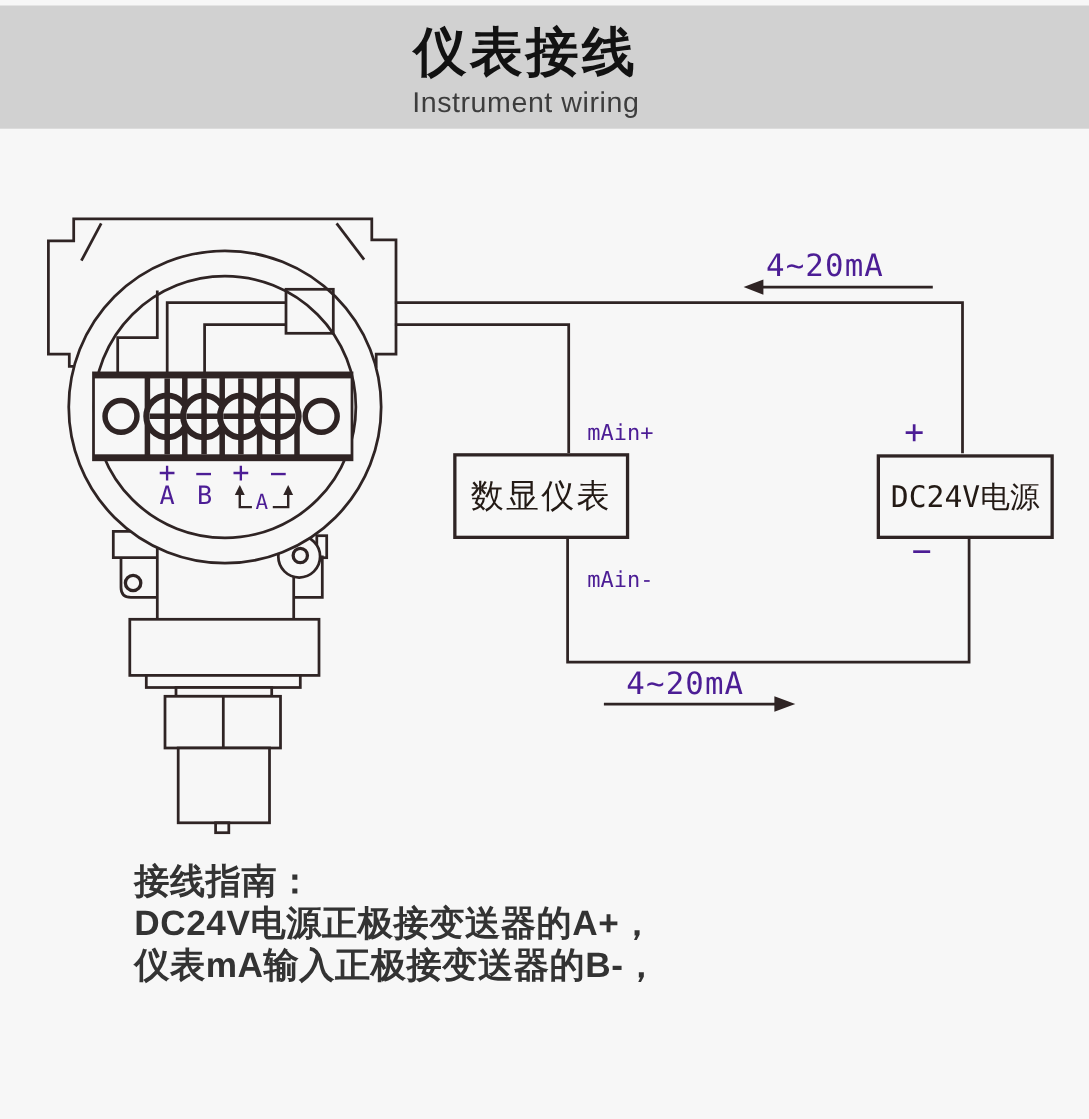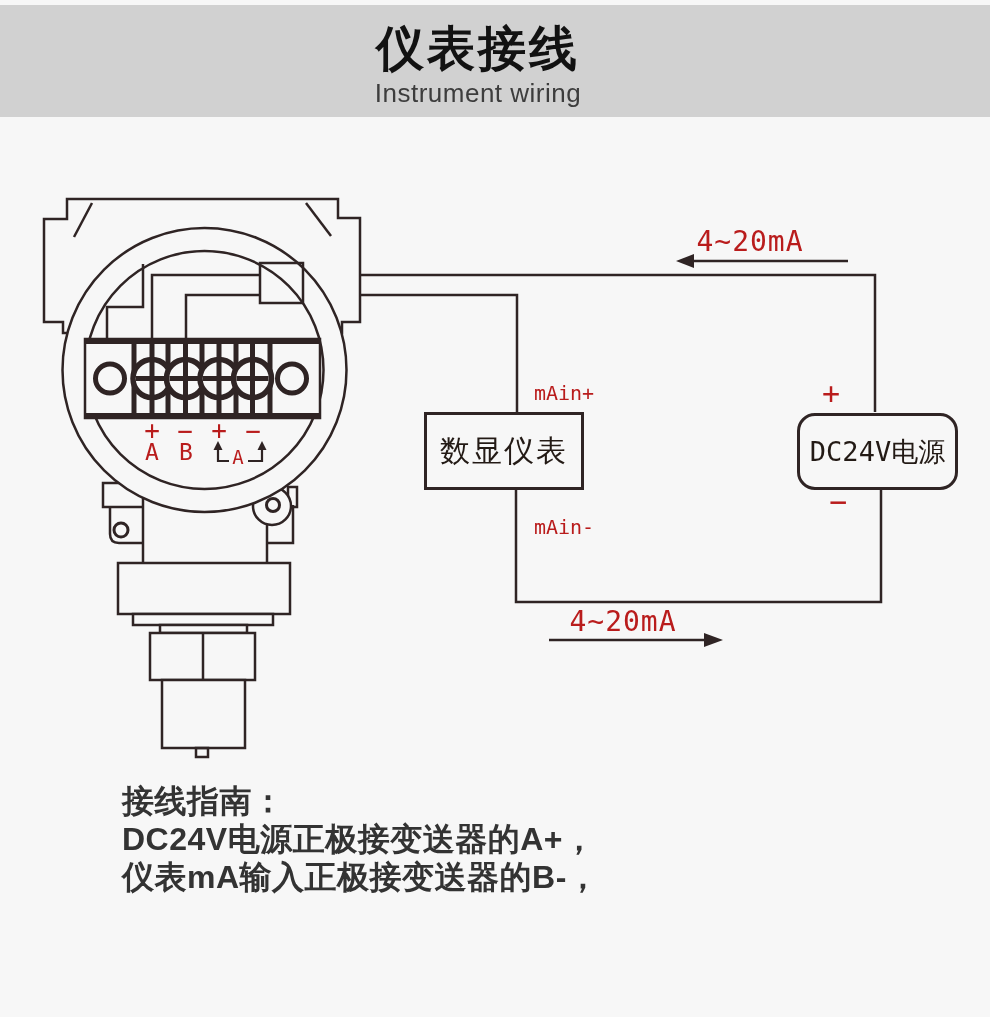--- a/index.html
+++ b/index.html
@@ -18,35 +18,35 @@
   .header-inner{position:absolute;left:0;top:0;width:956px;height:112px;text-align:center;}
   .title{
     margin-top:18px;font-size:48px;font-weight:700;color:#121212;
     letter-spacing:3px;line-height:1.1;
   }
   .subtitle{
     margin-top:2px;font-size:26px;font-weight:400;color:#3d3d3d;letter-spacing:0.5px;
   }
   
   svg.diagram{position:absolute;left:0;top:0;}
-  .mono{font-family:"DejaVu Sans Mono", monospace;color:#b91c1c;}
+  .mono{font-family:"DejaVu Sans Mono", monospace;color:#4c1d95;}
   .lbl{position:absolute;transform:translate(-50%,-50%);white-space:nowrap;line-height:1;}
   .lab-420{font-size:28px;letter-spacing:1px;}
   .lab-main{font-size:20px;letter-spacing:0px;}
   .lab-sign{font-size:30px;font-weight:400;}
   .t-sign{font-size:26px;}
   .t-ab{font-size:23px;font-weight:500;}
   .t-a2{font-size:19px;font-weight:500;}
   .wire-box{
     position:absolute;background:#f7f7f7;border:3px solid #2f2424;
     display:flex;align-items:center;justify-content:center;
     color:#231a15;box-sizing:border-box;
   }
-  .box-display{left:424px;top:412px;width:160px;height:78px;font-size:30px;letter-spacing:2px;}
-  .box-power{left:797px;top:413px;width:161px;height:77px;font-size:27px;letter-spacing:0px;font-family:"DejaVu Sans Mono", monospace;border-radius:18px;}
+  .box-display{left:412px;top:412px;width:160px;height:78px;font-size:30px;letter-spacing:2px;}
+  .box-power{left:797px;top:413px;width:161px;height:77px;font-size:27px;letter-spacing:0px;font-family:"DejaVu Sans Mono", monospace;}
   
   .guide{
     position:absolute;left:122px;top:782px;width:560px;
     font-size:32px;font-weight:700;color:#333333;line-height:38px;
     letter-spacing:0.5px;
   }
 </style>
 </head>
 <body>
 

